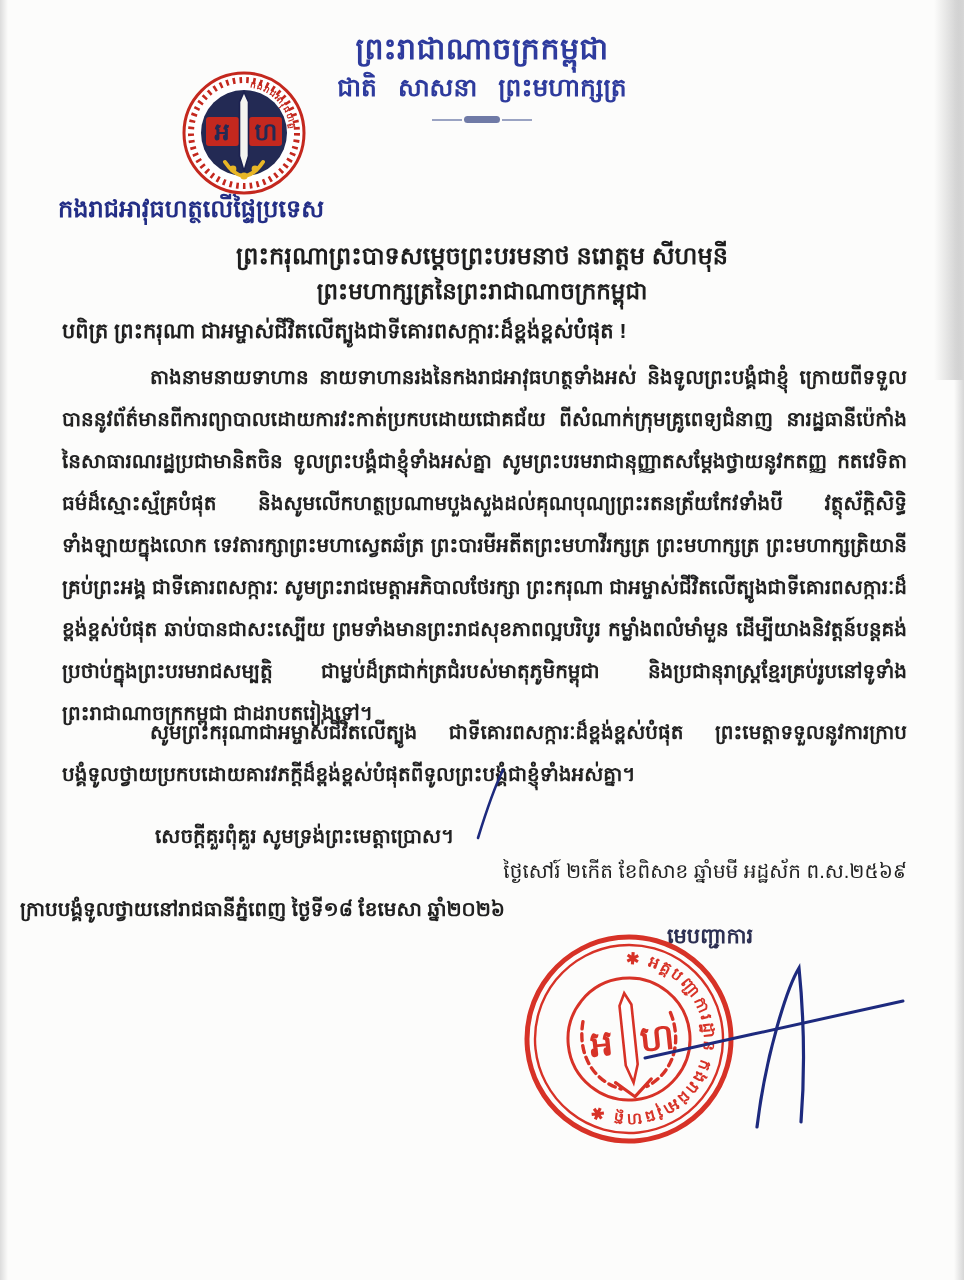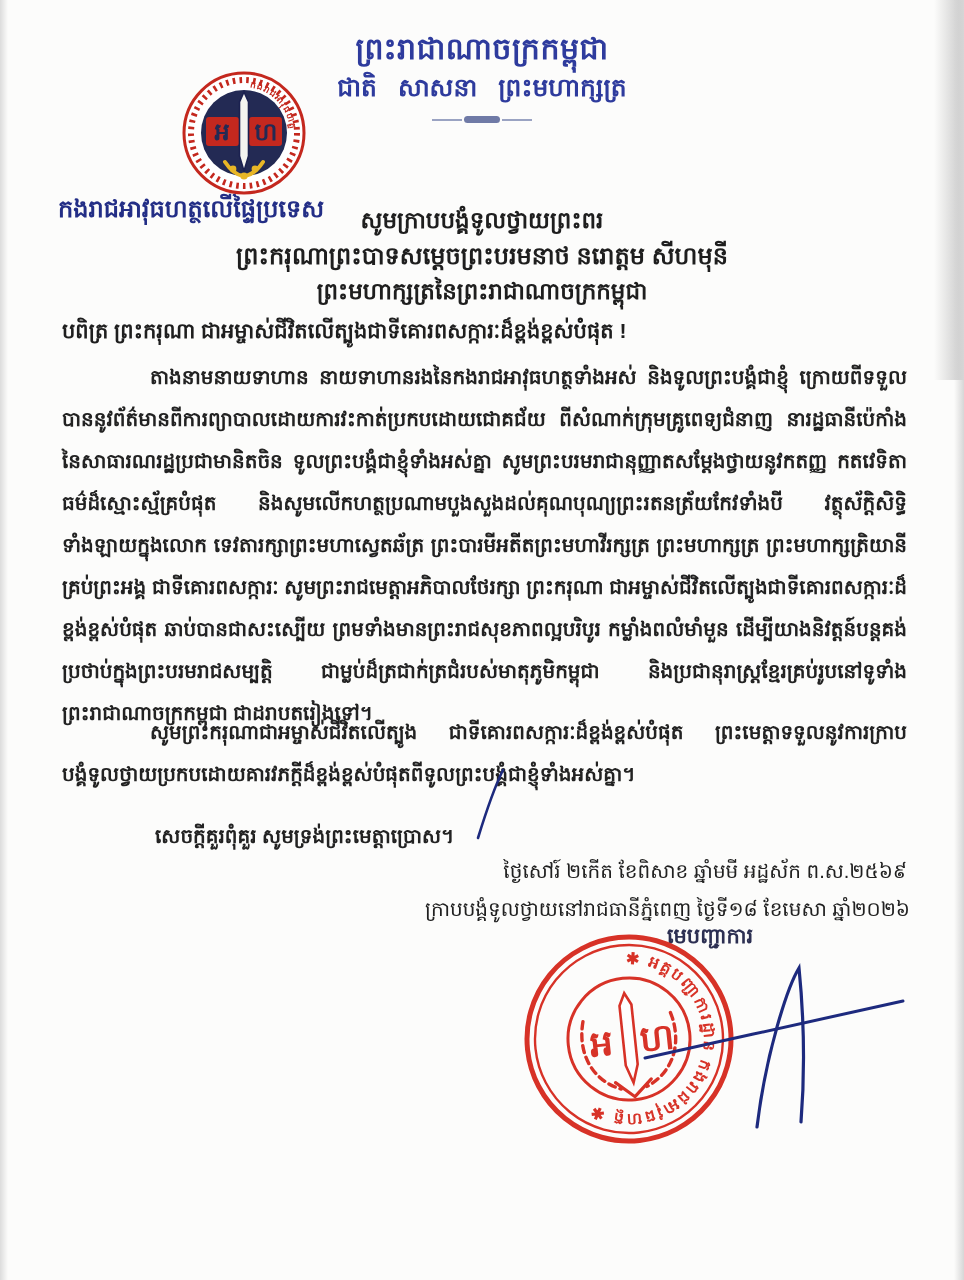--- a/index.html
+++ b/index.html
@@ -50,22 +50,22 @@
   .para{position:absolute;left:62px;width:845px;text-align:justify;
     font-size:20px;font-weight:600;line-height:42px;color:#222;}
   .para .b{font-weight:800;}
   .p1{top:356px;}
   .p2{top:711px;}
   .para-indent{display:inline-block;width:88px;}
   .closing{position:absolute;left:155px;top:803px;font-size:20px;font-weight:600;color:#222;margin-top:20px;}
 
   .date1{position:absolute;top:858px;left:0;width:907px;text-align:right;
     font-size:20px;font-weight:400;color:#202020;}
-  .date2{position:absolute;top:896px;left:0;width:910px;text-align:right;
-    font-size:20px;font-weight:400;color:#202020;}
+  .date2{position:absolute;top:896px;left:0;width:910px;
+    font-size:20px;font-weight:700;color:#202020;padding-left:20px;}
 
   .commander{position:absolute;top:922px;left:560px;width:300px;text-align:center;
     font-size:21px;font-weight:700;color:#2c2f52;z-index:1;}
   .seal-wrap{position:absolute;left:521px;top:931px;width:216px;height:216px;z-index:2;
     opacity:.95;transform:rotate(-6deg);}
   .sig-overlay{position:absolute;left:0;top:0;width:964px;height:1280px;z-index:3;pointer-events:none;}
   .signer{position:absolute;top:1104px;left:600px;width:330px;text-align:center;
     font-size:24px;font-weight:800;color:var(--name-red,#c9251b);z-index:4;}
 </style>
 </head>
@@ -102,21 +102,20 @@
       <text x="85" y="70" text-anchor="middle" font-size="24" font-weight="bold" fill="var(--emblem-navy,#232a54)">ហ</text>
       <path d="M63,22 L58.5,32 L58.5,86 L63,101 L67.5,86 L67.5,32 Z" fill="#f4f4f0" stroke="#1b2150" stroke-width="1.6"></path>
       <path d="M44,92 C50,101 56,105 62,106 M82,92 C76,101 70,105 64,106" fill="none" stroke="var(--emblem-yellow,#e8b626)" stroke-width="4" stroke-linecap="round"></path>
       <circle cx="52" cy="99" r="3.4" fill="var(--emblem-yellow,#e8b626)"></circle>
       <circle cx="74" cy="99" r="3.4" fill="var(--emblem-yellow,#e8b626)"></circle>
       <circle cx="63" cy="106" r="3.6" fill="var(--emblem-yellow,#e8b626)"></circle>
     </svg>
   </div>
   <div class="org-name">កងរាជអាវុធហត្ថលើផ្ទៃប្រទេស</div>
 
-  <div class="sal1">សូមក្រាបបង្គំទូលថ្វាយព្រះពរ</div>
   <div class="sal2">ព្រះករុណាព្រះបាទសម្តេចព្រះបរមនាថ នរោត្តម សីហមុនី</div>
   <div class="sal3">ព្រះមហាក្សត្រនៃព្រះរាជាណាចក្រកម្ពុជា</div>
   <div class="address">បពិត្រ ព្រះករុណា ជាអម្ចាស់ជីវិតលើត្បូងជាទីគោរពសក្ការៈដ៏ខ្ពង់ខ្ពស់បំផុត !</div>
 
   <div class="para p1"><span class="para-indent"></span><span>តាងនាមនាយទាហាន នាយទាហានរងនៃកងរាជអាវុធហត្ថទាំងអស់ និងទូលព្រះបង្គំជាខ្ញុំ ក្រោយពីទទួលបាននូវព័ត៌មានពីការព្យាបាលដោយការវះកាត់ប្រកបដោយជោគជ័យ ពីសំណាក់ក្រុមគ្រូពេទ្យជំនាញ នារដ្ឋធានីប៉េកាំងនៃសាធារណរដ្ឋប្រជាមានិតចិន ទូលព្រះបង្គំជាខ្ញុំទាំងអស់គ្នា សូមព្រះបរមរាជានុញ្ញាតសម្តែងថ្វាយនូវកតញ្ញ កតវេទិតាធម៌ដ៏ស្មោះស្ម័គ្របំផុត និងសូមលើកហត្ថប្រណាមបួងសួងដល់គុណបុណ្យព្រះរតនត្រ័យកែវទាំងបី វត្ថុស័ក្តិសិទ្ធិទាំងឡាយក្នុងលោក ទេវតារក្សាព្រះមហាស្វេតឆ័ត្រ ព្រះបារមីអតីតព្រះមហាវីរក្សត្រ ព្រះមហាក្សត្រ ព្រះមហាក្សត្រិយានីគ្រប់ព្រះអង្គ ជាទីគោរពសក្ការៈ សូមព្រះរាជមេត្តាអភិបាលថែរក្សា </span><span class="b">ព្រះករុណា ជាអម្ចាស់ជីវិតលើត្បូងជាទីគោរពសក្ការៈដ៏ខ្ពង់ខ្ពស់បំផុត</span><span> ឆាប់បានជាសះស្បើយ ព្រមទាំងមានព្រះរាជសុខភាពល្អបរិបូរ កម្លាំងពលំមាំមួន ដើម្បីយាងនិវត្តន៍បន្តគង់ប្រថាប់ក្នុងព្រះបរមរាជសម្បត្តិ ជាម្លប់ដ៏ត្រជាក់ត្រជំរបស់មាតុភូមិកម្ពុជា និងប្រជានុរាស្ត្រខ្មែរគ្រប់រូបនៅទូទាំងព្រះរាជាណាចក្រកម្ពុជា ជាដរាបតរៀងទៅ។</span></div>
 
   <div class="para p2"><span class="para-indent"></span><span class="b">សូមព្រះករុណាជាអម្ចាស់ជីវិតលើត្បូង ជាទីគោរពសក្ការៈដ៏ខ្ពង់ខ្ពស់បំផុត</span><span> ព្រះមេត្តាទទួលនូវការក្រាបបង្គំទូលថ្វាយប្រកបដោយគារវភក្តីដ៏ខ្ពង់ខ្ពស់បំផុតពីទូលព្រះបង្គំជាខ្ញុំទាំងអស់គ្នា។</span></div>
 
   <div class="closing">សេចក្តីគួរពុំគួរ សូមទ្រង់ព្រះមេត្តាប្រោស។</div>
 

